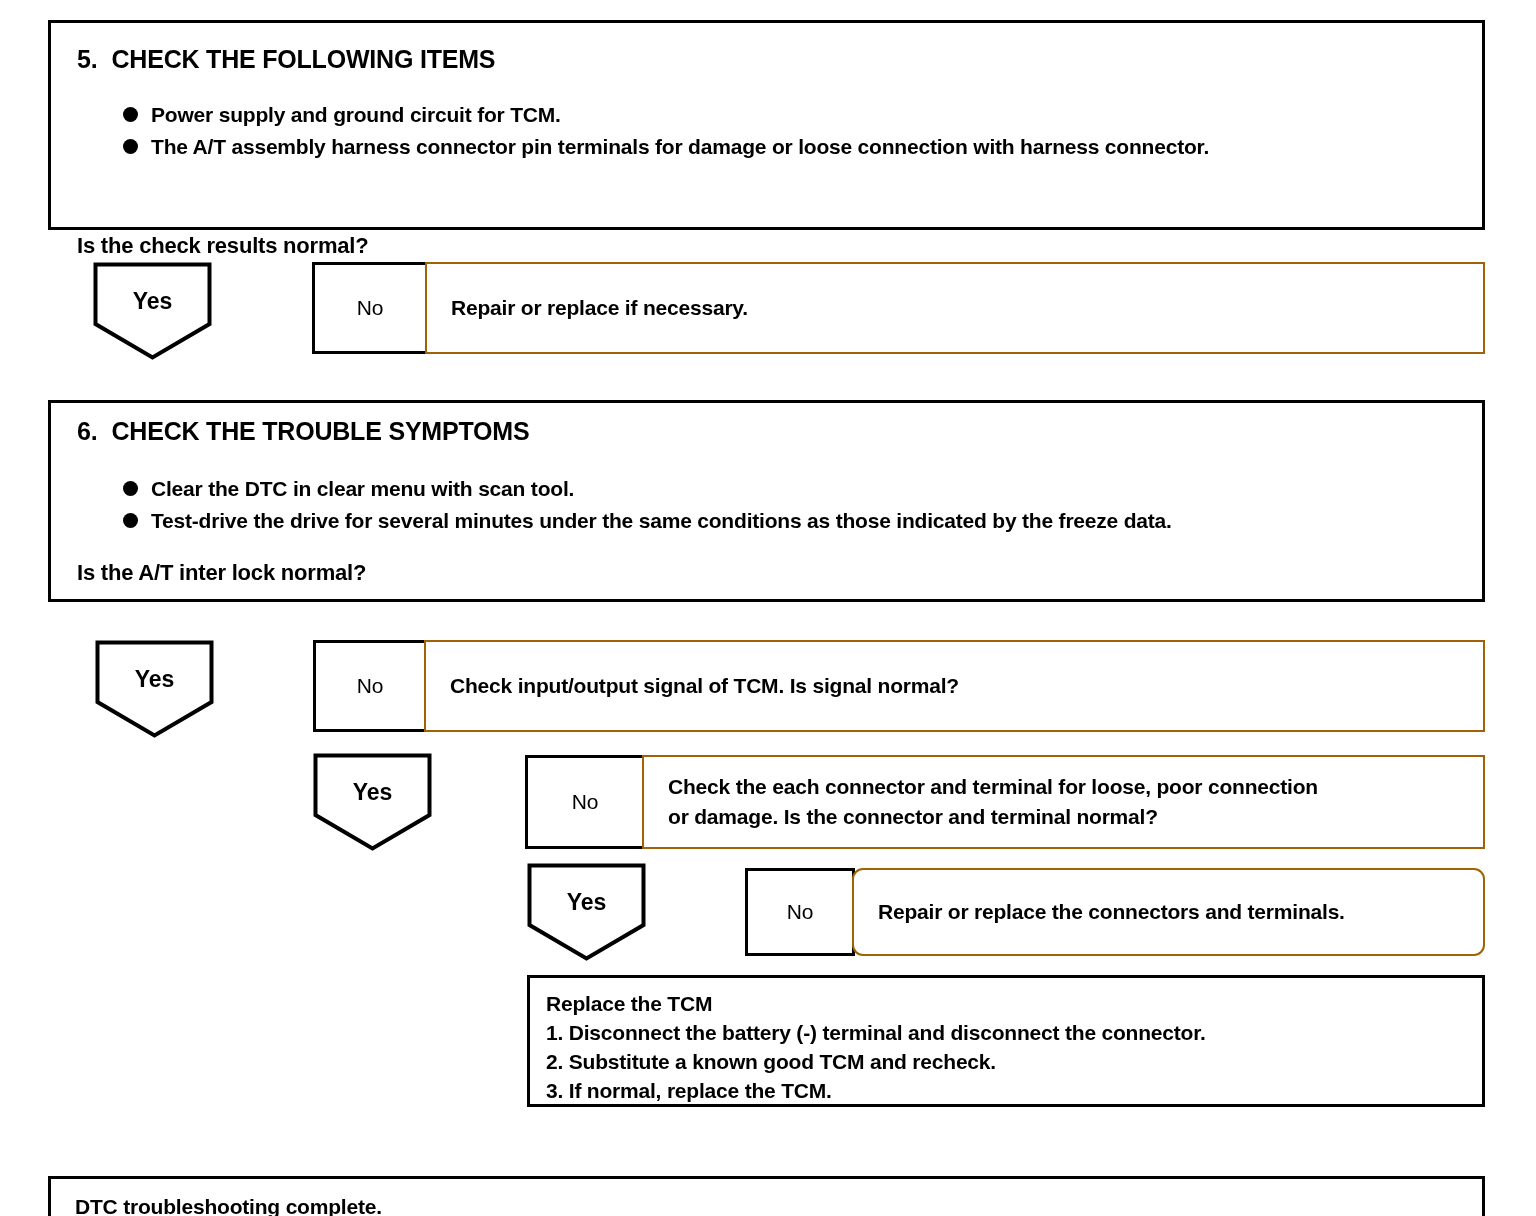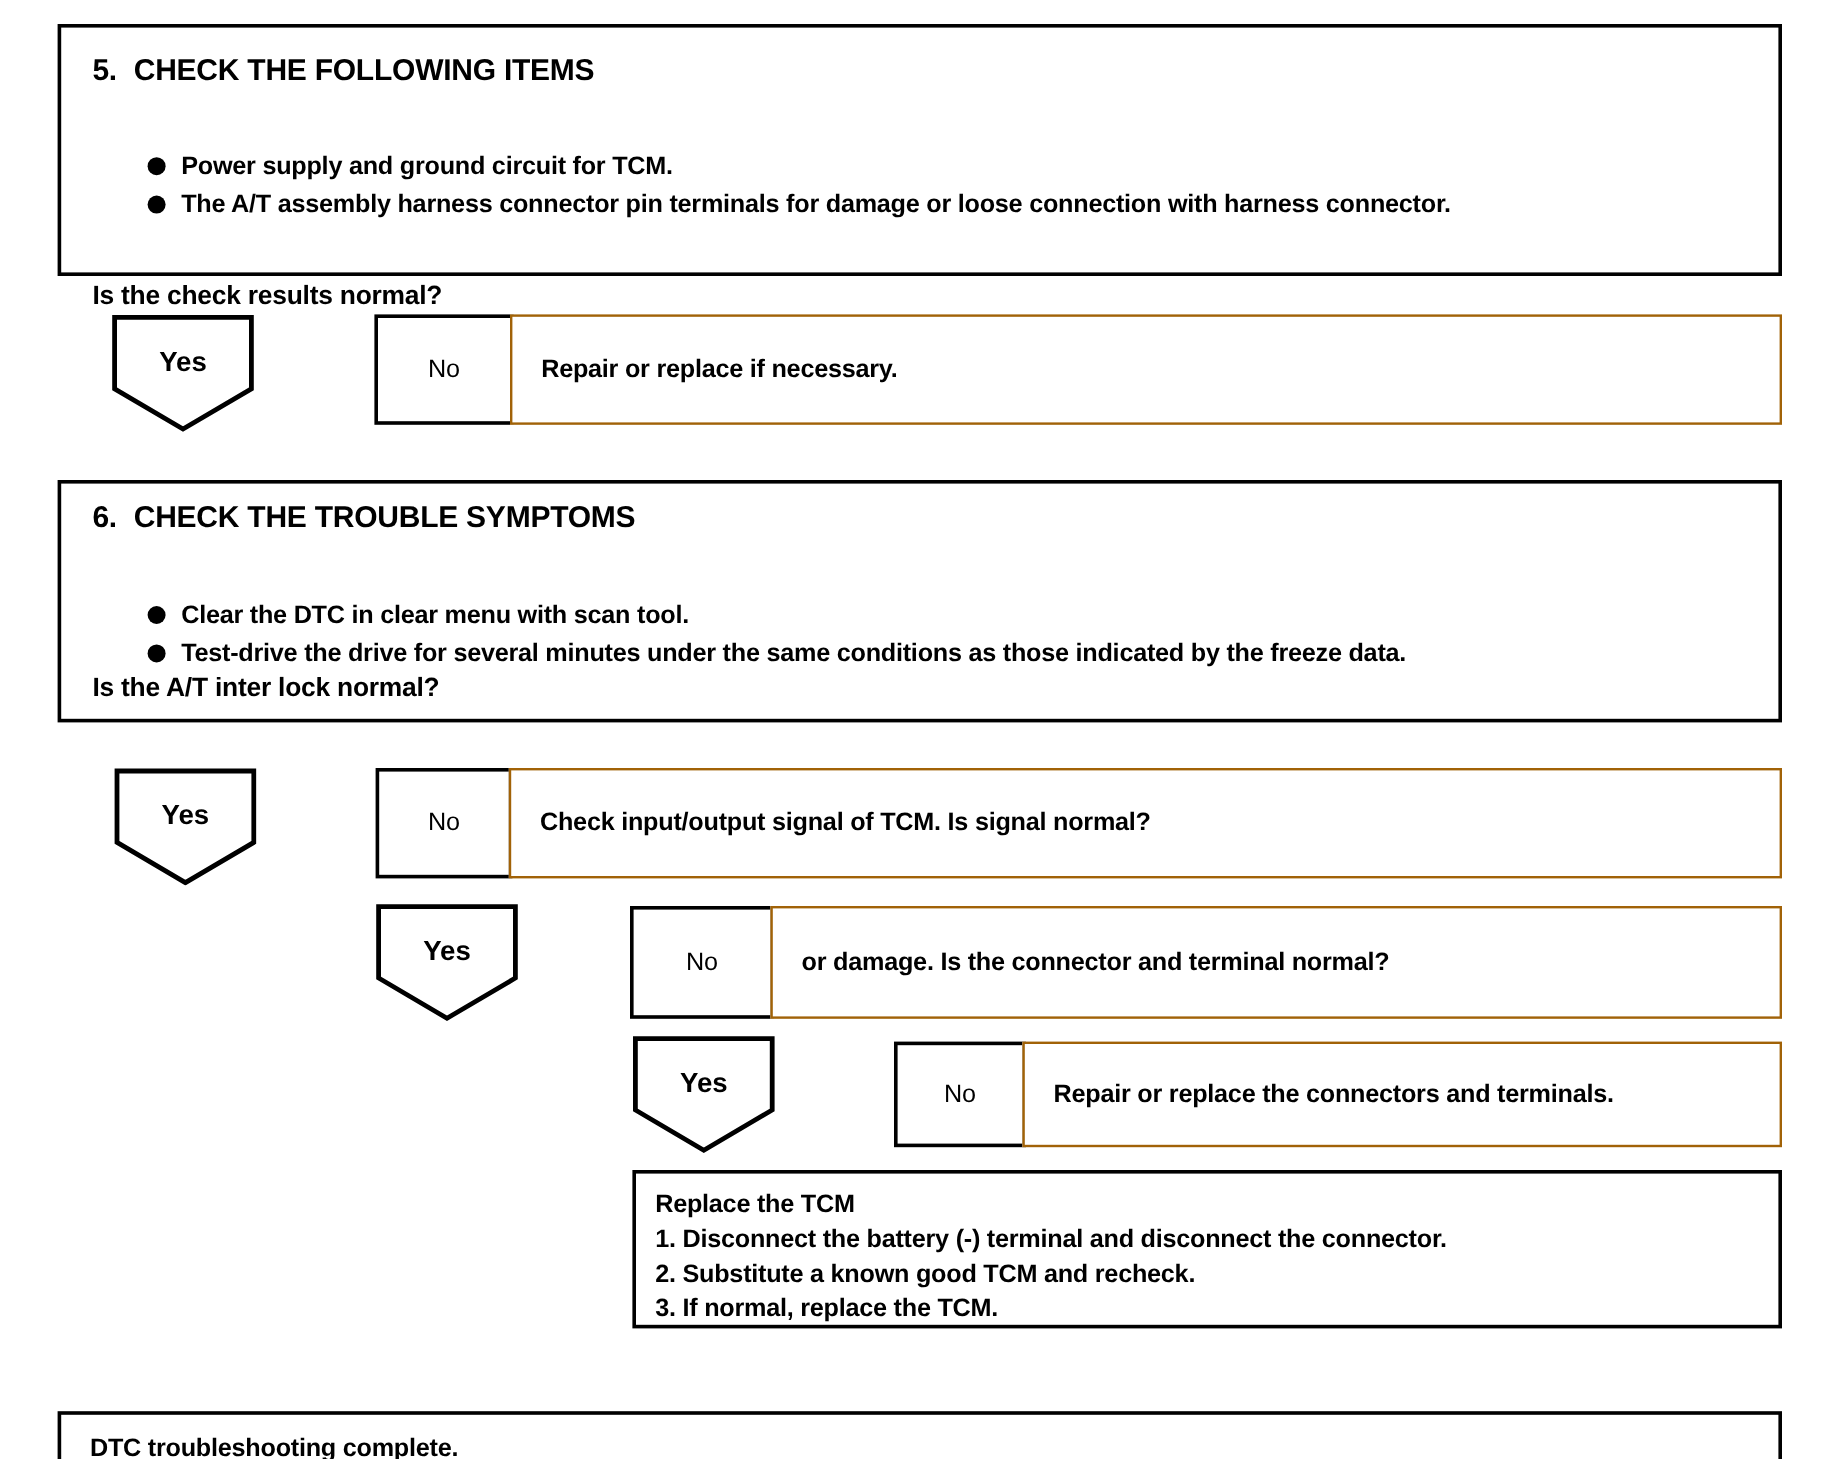--- a/index.html
+++ b/index.html
@@ -39,21 +39,21 @@
     letter-spacing: -0.2px;
     white-space: nowrap;
   }
   .step-num {
     display: inline-block;
     margin-right: 14px;
   }
 
   .bullet-list {
     position: absolute;
-    left: 0; right: 18px; margin-top: 24px;
+    left: 0; right: 18px;
   }
   .bullet-row {
     display: flex;
     align-items: flex-start;
     margin-bottom: 5px;
   }
   .bullet-dot {
     width: 15px;
     height: 15px;
     border-radius: 50%;
@@ -246,36 +246,37 @@
     </svg>
     <div class="pent-label">Yes</div>
   </div>
 
   <div class="nobox" style="left:525px; top:755px; width:120px; height:94px;">
     <span>No</span>
   </div>
 
   <div class="actionbox" style="left:642px; top:755px; width:843px; height:94px;">
     <div>
+      <div class="action-text">Check the each connector and terminal for loose, poor connection</div>
       <div class="action-text">or damage. Is the connector and terminal normal?</div>
     </div>
   </div>
 
   <div class="pentagon" style="left:527px; top:863px; width:119px; height:98px;">
     <svg class="pent-svg" viewBox="0 0 119 98" preserveAspectRatio="none">
       <polygon points="2.5,2.5 116.5,2.5 116.5,62 59.5,95.5 2.5,62" fill="#ffffff" stroke="#000000" stroke-width="4"></polygon>
     </svg>
     <div class="pent-label">Yes</div>
   </div>
 
   <div class="nobox" style="left:745px; top:868px; width:110px; height:88px;">
     <span>No</span>
   </div>
 
-  <div class="actionbox" style="left:852px; top:868px; width:633px; height:88px;">
+  <div class="actionbox" style="left:852px; top:868px; width:633px; height:88px;border-radius:11px;">
     <div>
       <div class="action-text">Repair or replace the connectors and terminals.</div>
     </div>
   </div>
 
   <div class="tcm-box" style="left:527px; top:975px; width:958px; height:132px;">
     <div class="tcm-line">Replace the TCM</div>
     <div class="tcm-line">1. Disconnect the battery (-) terminal and disconnect the connector.</div>
     <div class="tcm-line">2. Substitute a known good TCM and recheck.</div>
     <div class="tcm-line">3. If normal, replace the TCM.</div>

